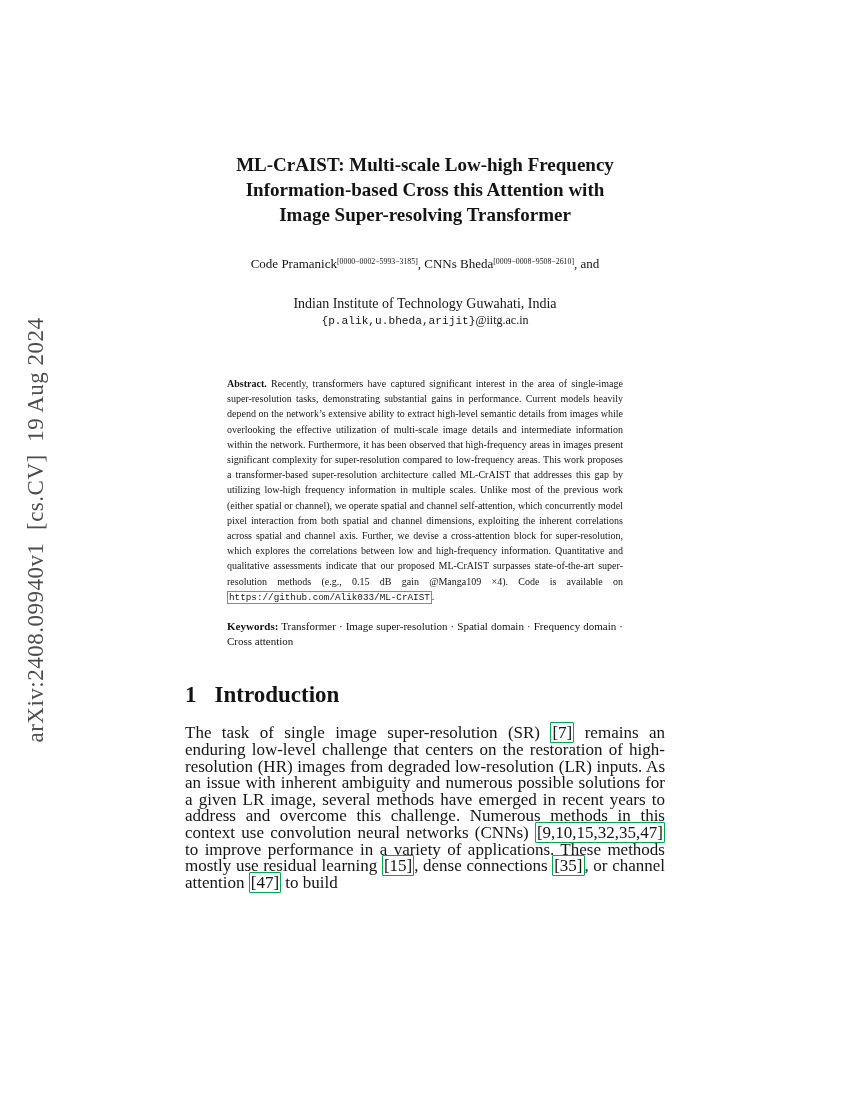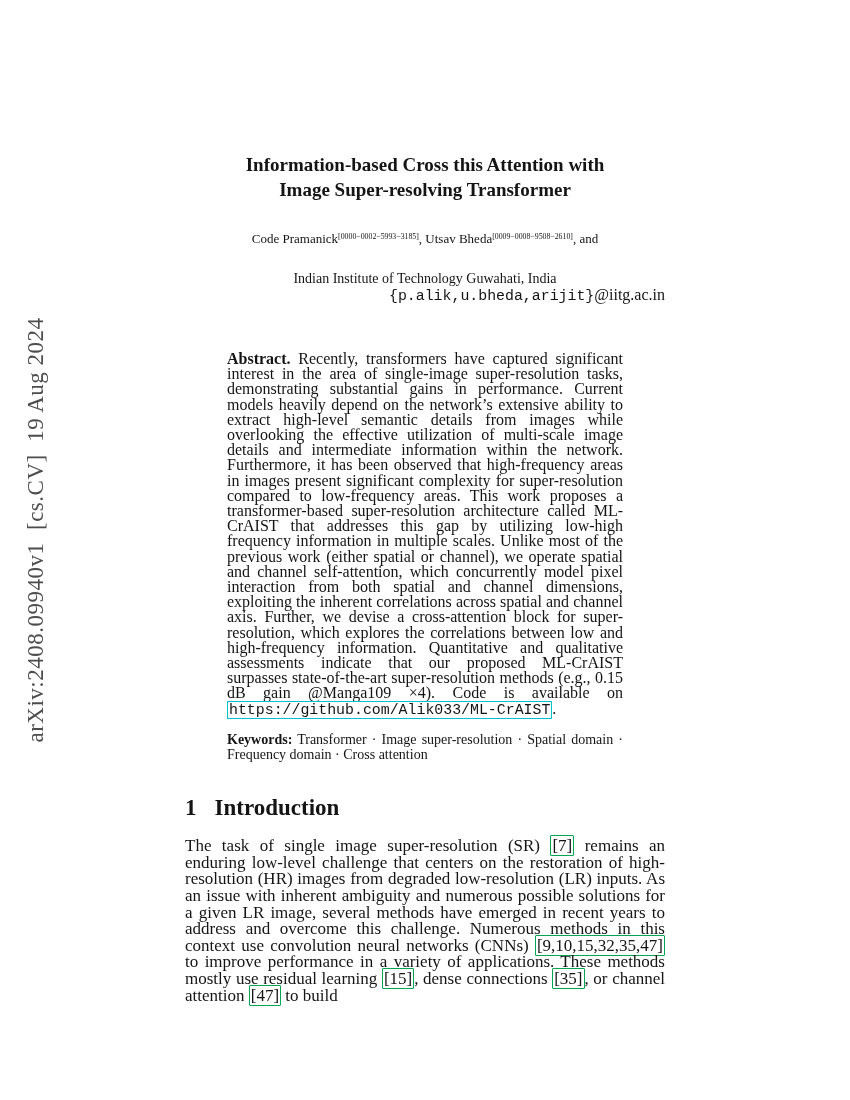--- a/index.html
+++ b/index.html
@@ -52,49 +52,49 @@
     vertical-align: 0.5em;
     letter-spacing: 0;
   }
   .affiliation {
     margin-top: 24px;
     text-align: center;
     font-size: 14px;
     line-height: 16px;
   }
   .email {
-    text-align: right;
-    font-size: 16px;
+    text-align: center;
+    font-size: 12px;
     line-height: 16px;
   }
   .seg-mono {
     font-family: "Liberation Mono", "DejaVu Sans Mono", monospace;
     font-size: 0.93em;
   }
   .seg-bold { font-weight: bold; }
   .seg-cite {
     border: 1px solid #00a650;
     padding: 0 1px;
     border-radius: 1px;
   }
   .seg-url {
     font-family: "Liberation Mono", "DejaVu Sans Mono", monospace;
     font-size: 0.93em;
     border: 1px solid #00c3d0;
     padding: 0 1px;
   }
   .abstract {
     margin: 47px 42px 0 42px;
-    font-size: 16px;
+    font-size: 10px;
     line-height: 15.2px;
     text-align: justify;
   }
   .keywords {
     margin: 14px 42px 0 42px;
-    font-size: 14px;
+    font-size: 11px;
     line-height: 15.2px;
     text-align: justify;
   }
   .section-heading {
     margin-top: 36px;
     font-size: 23px;
     font-weight: bold;
     line-height: 20px;
   }
   .section-heading .sec-num { margin-right: 18px; }
@@ -108,26 +108,27 @@
 </head>
 <body>
 
 <div class="page">
 
   <div class="watermark">arXiv:2408.09940v1  [cs.CV]  19 Aug 2024</div>
 
   <div class="content">
 
     <h1 class="title">
+      <span class="tline">ML-CrAIST: Multi-scale Low-high Frequency</span>
       <span class="tline">Information-based Cross this Attention with</span>
       <span class="tline">Image Super-resolving Transformer</span>
     </h1>
 
     <div class="authors">
-      <div><span class="seg-text">Code Pramanick</span><sup class="seg-sup">[0000−0002−5993−3185]</sup><span class="seg-text">, Utsav Bheda</span><sup class="seg-sup">[0009−0008−9508−2610]</sup><span class="seg-text">, and</span></div>
+      <div><span class="seg-text">Code Pramanick</span><sup class="seg-sup">[0000−0002−5993−3185]</sup><span class="seg-text">, CNNs Bheda</span><sup class="seg-sup">[0009−0008−9508−2610]</sup><span class="seg-text">, and</span></div>
     </div>
 
     <div class="affiliation">Indian Institute of Technology Guwahati, India</div>
     <div class="email"><span class="seg-mono">{p.alik,u.bheda,arijit}</span><span class="seg-text">@iitg.ac.in</span></div>
 
     <p class="abstract"><span class="seg-bold">Abstract.</span><span class="seg-text"> Recently, transformers have captured significant interest in the area of single-image super-resolution tasks, demonstrating substantial gains in performance. Current models heavily depend on the network’s extensive ability to extract high-level semantic details from images while overlooking the effective utilization of multi-scale image details and intermediate information within the network. Furthermore, it has been observed that high-frequency areas in images present significant complexity for super-resolution compared to low-frequency areas. This work proposes a transformer-based super-resolution architecture called ML-CrAIST that addresses this gap by utilizing low-high frequency information in multiple scales. Unlike most of the previous work (either spatial or channel), we operate spatial and channel self-attention, which concurrently model pixel interaction from both spatial and channel dimensions, exploiting the inherent correlations across spatial and channel axis. Further, we devise a cross-attention block for super-resolution, which explores the correlations between low and high-frequency information. Quantitative and qualitative assessments indicate that our proposed ML-CrAIST surpasses state-of-the-art super-resolution methods (e.g., 0.15 dB gain @Manga109 ×4). Code is available on </span><span class="seg-url">https://github.com/Alik033/ML-CrAIST</span><span class="seg-text">.</span></p>
 
     <p class="keywords"><span class="seg-bold">Keywords:</span><span class="seg-text"> Transformer · Image super-resolution · Spatial domain · Frequency domain · Cross attention</span></p>
 
     <h2 class="section-heading">

